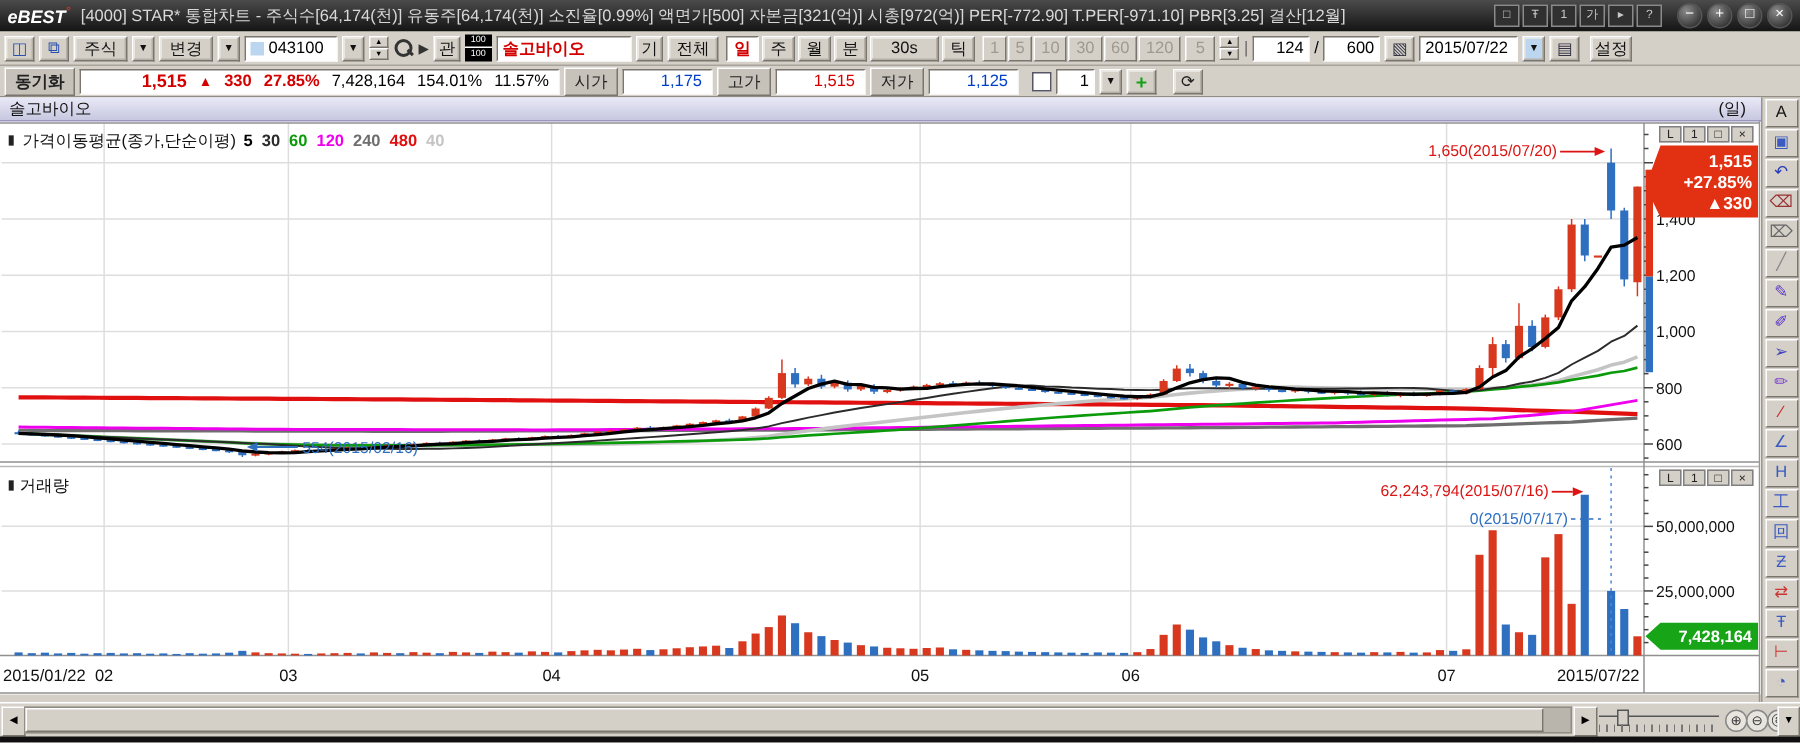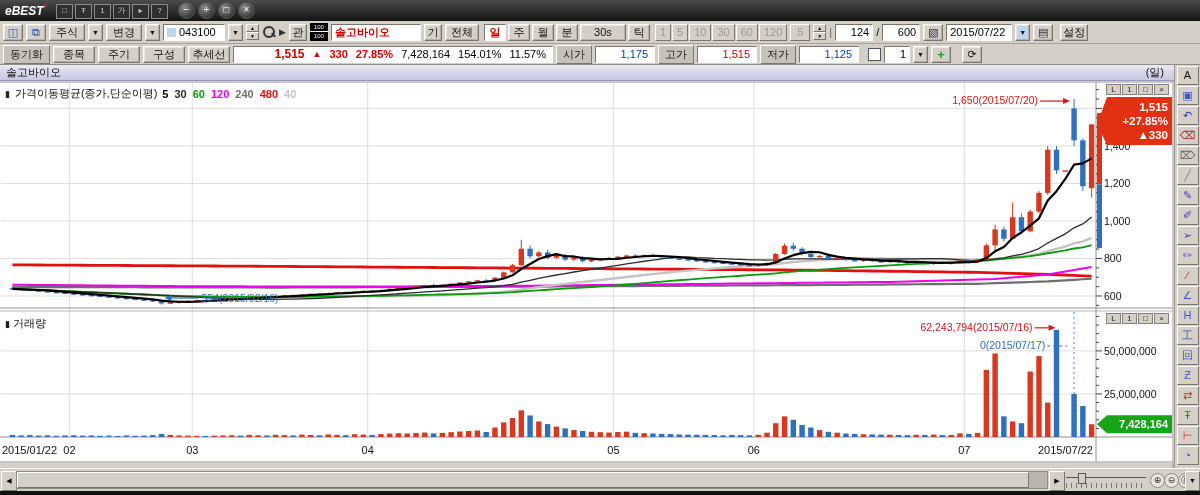--- a/index.html
+++ b/index.html
@@ -40,21 +40,21 @@
   .spin{display:inline-flex;flex-direction:column;gap:0;}
   .spin span{width:13px;height:8px;font-size:5px;line-height:7px;text-align:center;
        background:#d4d0c8;border:1px solid;border-color:#fdfdfd #7a766e #7a766e #fdfdfd;box-sizing:border-box;}
   .mag{width:14px;height:14px;position:relative;display:inline-block;}
   .mag i{position:absolute;left:1px;top:1px;width:8px;height:8px;border:2px solid #333;border-radius:50%;}
   .mag b{position:absolute;left:9px;top:9px;width:5px;height:2px;background:#333;transform:rotate(45deg);}
   .ratio{width:18px;height:18px;background:#000;color:#fff;font-size:6px;line-height:8px;
        text-align:center;display:inline-block;}
   .ratio div{border-bottom:1px solid #fff;}
   .lblD{background:#c6c2ba;border:1px solid;border-color:#fdfdfd #7a766e #7a766e #fdfdfd;
-       padding:0 6px;height:17px;display:inline-flex;align-items:center;font-weight:normal;color:#222;}
+       padding:0 6px;height:17px;display:inline-flex;align-items:center;font-weight:bold;color:#222;}
   .red{color:#d40000;} .blue{color:#0040c8;} .bold{font-weight:bold;}
   .panel{background:#fff;border:1px solid;border-color:#7a766e #fdfdfd #fdfdfd #7a766e;
        height:17px;display:inline-flex;align-items:center;gap:8px;padding:0 6px;box-sizing:border-box;}
   .cb{width:11px;height:11px;background:#fff;border:1px solid #556;display:inline-block;}
   
   .chartbg{position:absolute;top:65px;left:0;width:1174px;height:403px;background:#fff;}
   .tabstrip{position:absolute;top:65px;left:0;width:1174px;height:16px;
        background:linear-gradient(#e9e9f7,#c7c7e0);border-bottom:1px solid #9a96c0;
        display:flex;align-items:center;padding:0 6px;box-sizing:border-box;z-index:4;
        font-size:11px;color:#111;}
@@ -97,20 +97,21 @@
        line-height:17px;text-align:center;}
   .bottom{position:absolute;top:491px;left:0;width:1200px;height:4px;background:#101010;}
 </style>
 </head>
 <body>
 
 <div class="win">
 
   <div class="titlebar">
     <span class="logo"><span>eBEST</span><sup>°</sup></span>
+    <span class="title-text">[4000] STAR* 통합차트 - 주식수[64,174(천)] 유동주[64,174(천)] 소진율[0.99%] 액면가[500] 자본금[321(억)] 시총[972(억)] PER[-772.90] T.PER[-971.10] PBR[3.25] 결산[12월]</span>
     <span id="tb-small"><span class="tsb">□</span><span class="tsb">Ŧ</span><span class="tsb">1</span><span class="tsb">가</span><span class="tsb">▸</span><span class="tsb">?</span></span>
     <span id="tb-round"><span class="trb">−</span><span class="trb">+</span><span class="trb">□</span><span class="trb">×</span></span>
   </div>
 
   <div class="tbar" id="tbar1">
     <span class="btn icon" style="color:#2a50b0">◫</span>
     <span class="btn icon" style="color:#2a50b0">⧉</span>
     <span class="btn" style="width:36px">주식</span>
     <span class="btn dd">▼</span>
     <span class="btn" style="width:36px">변경</span>
@@ -164,26 +165,20 @@
     <input class="fld" style="width: 38px; text-align: right;" value="600">
     <span class="btn icon" style="color:#334">▧</span>
     <span class="fld" style="width:66px">2015/07/22</span>
     <span class="btn dd" style="background:#bcd6f0">▼</span>
     <span class="btn icon" style="color:#334">▤</span>
     <span class="btn" style="margin-left:4px;width:28px">설정</span>
   </div>
 
   <div class="tbar" id="tbar2">
     <span class="lblD">동기화</span>
-    <span id="t2menu" style="display:inline-flex;gap:3px;">
-        <span class="btn" style="width:42px">종목</span>
-        <span class="btn" style="width:42px">주기</span>
-        <span class="btn" style="width:42px">구성</span>
-        <span class="btn" style="width:42px">추세선</span>
-      </span>
     <span class="panel" style="width:320px;justify-content:flex-end;">
       <span class="red bold" style="font-size:12px">1,515</span>
       <span class="red" style="font-size:9px">▲</span>
       <span class="red bold">330</span>
       <span class="red bold">27.85%</span>
       <span>7,428,164</span>
       <span>154.01%</span>
       <span>11.57%</span>
     </span>
     <span class="lblD" style="font-weight:normal">시가</span>

